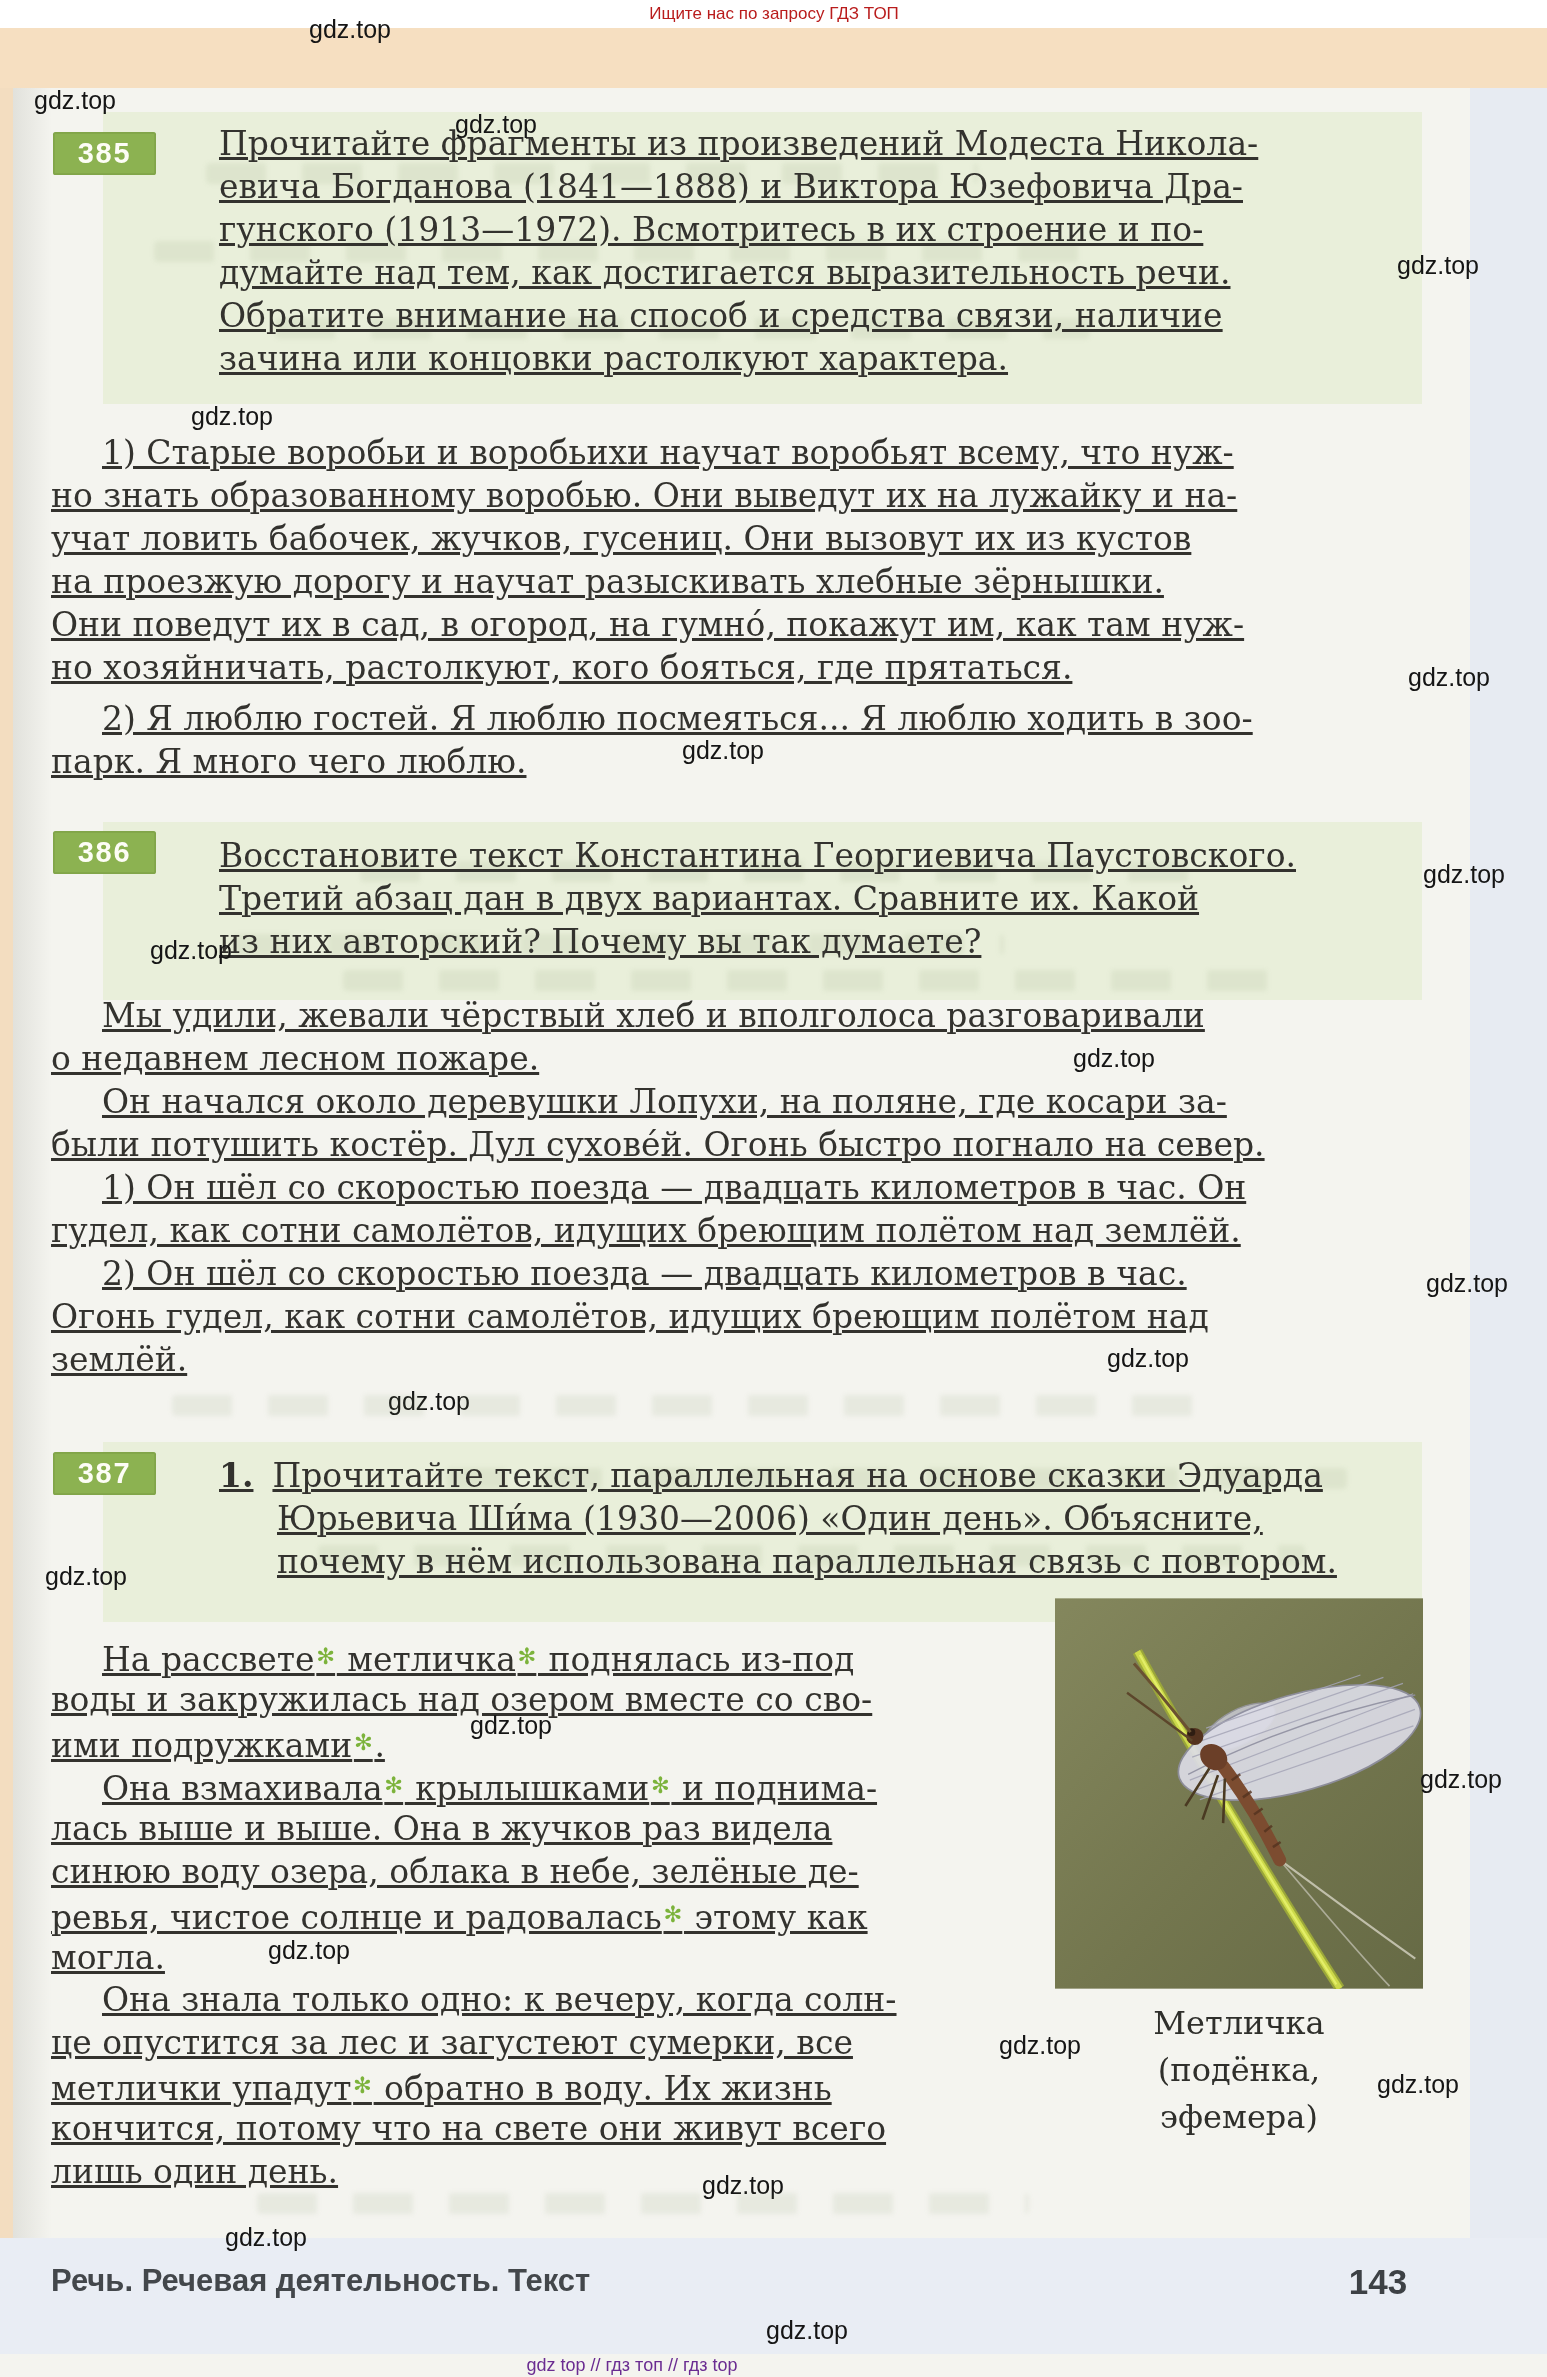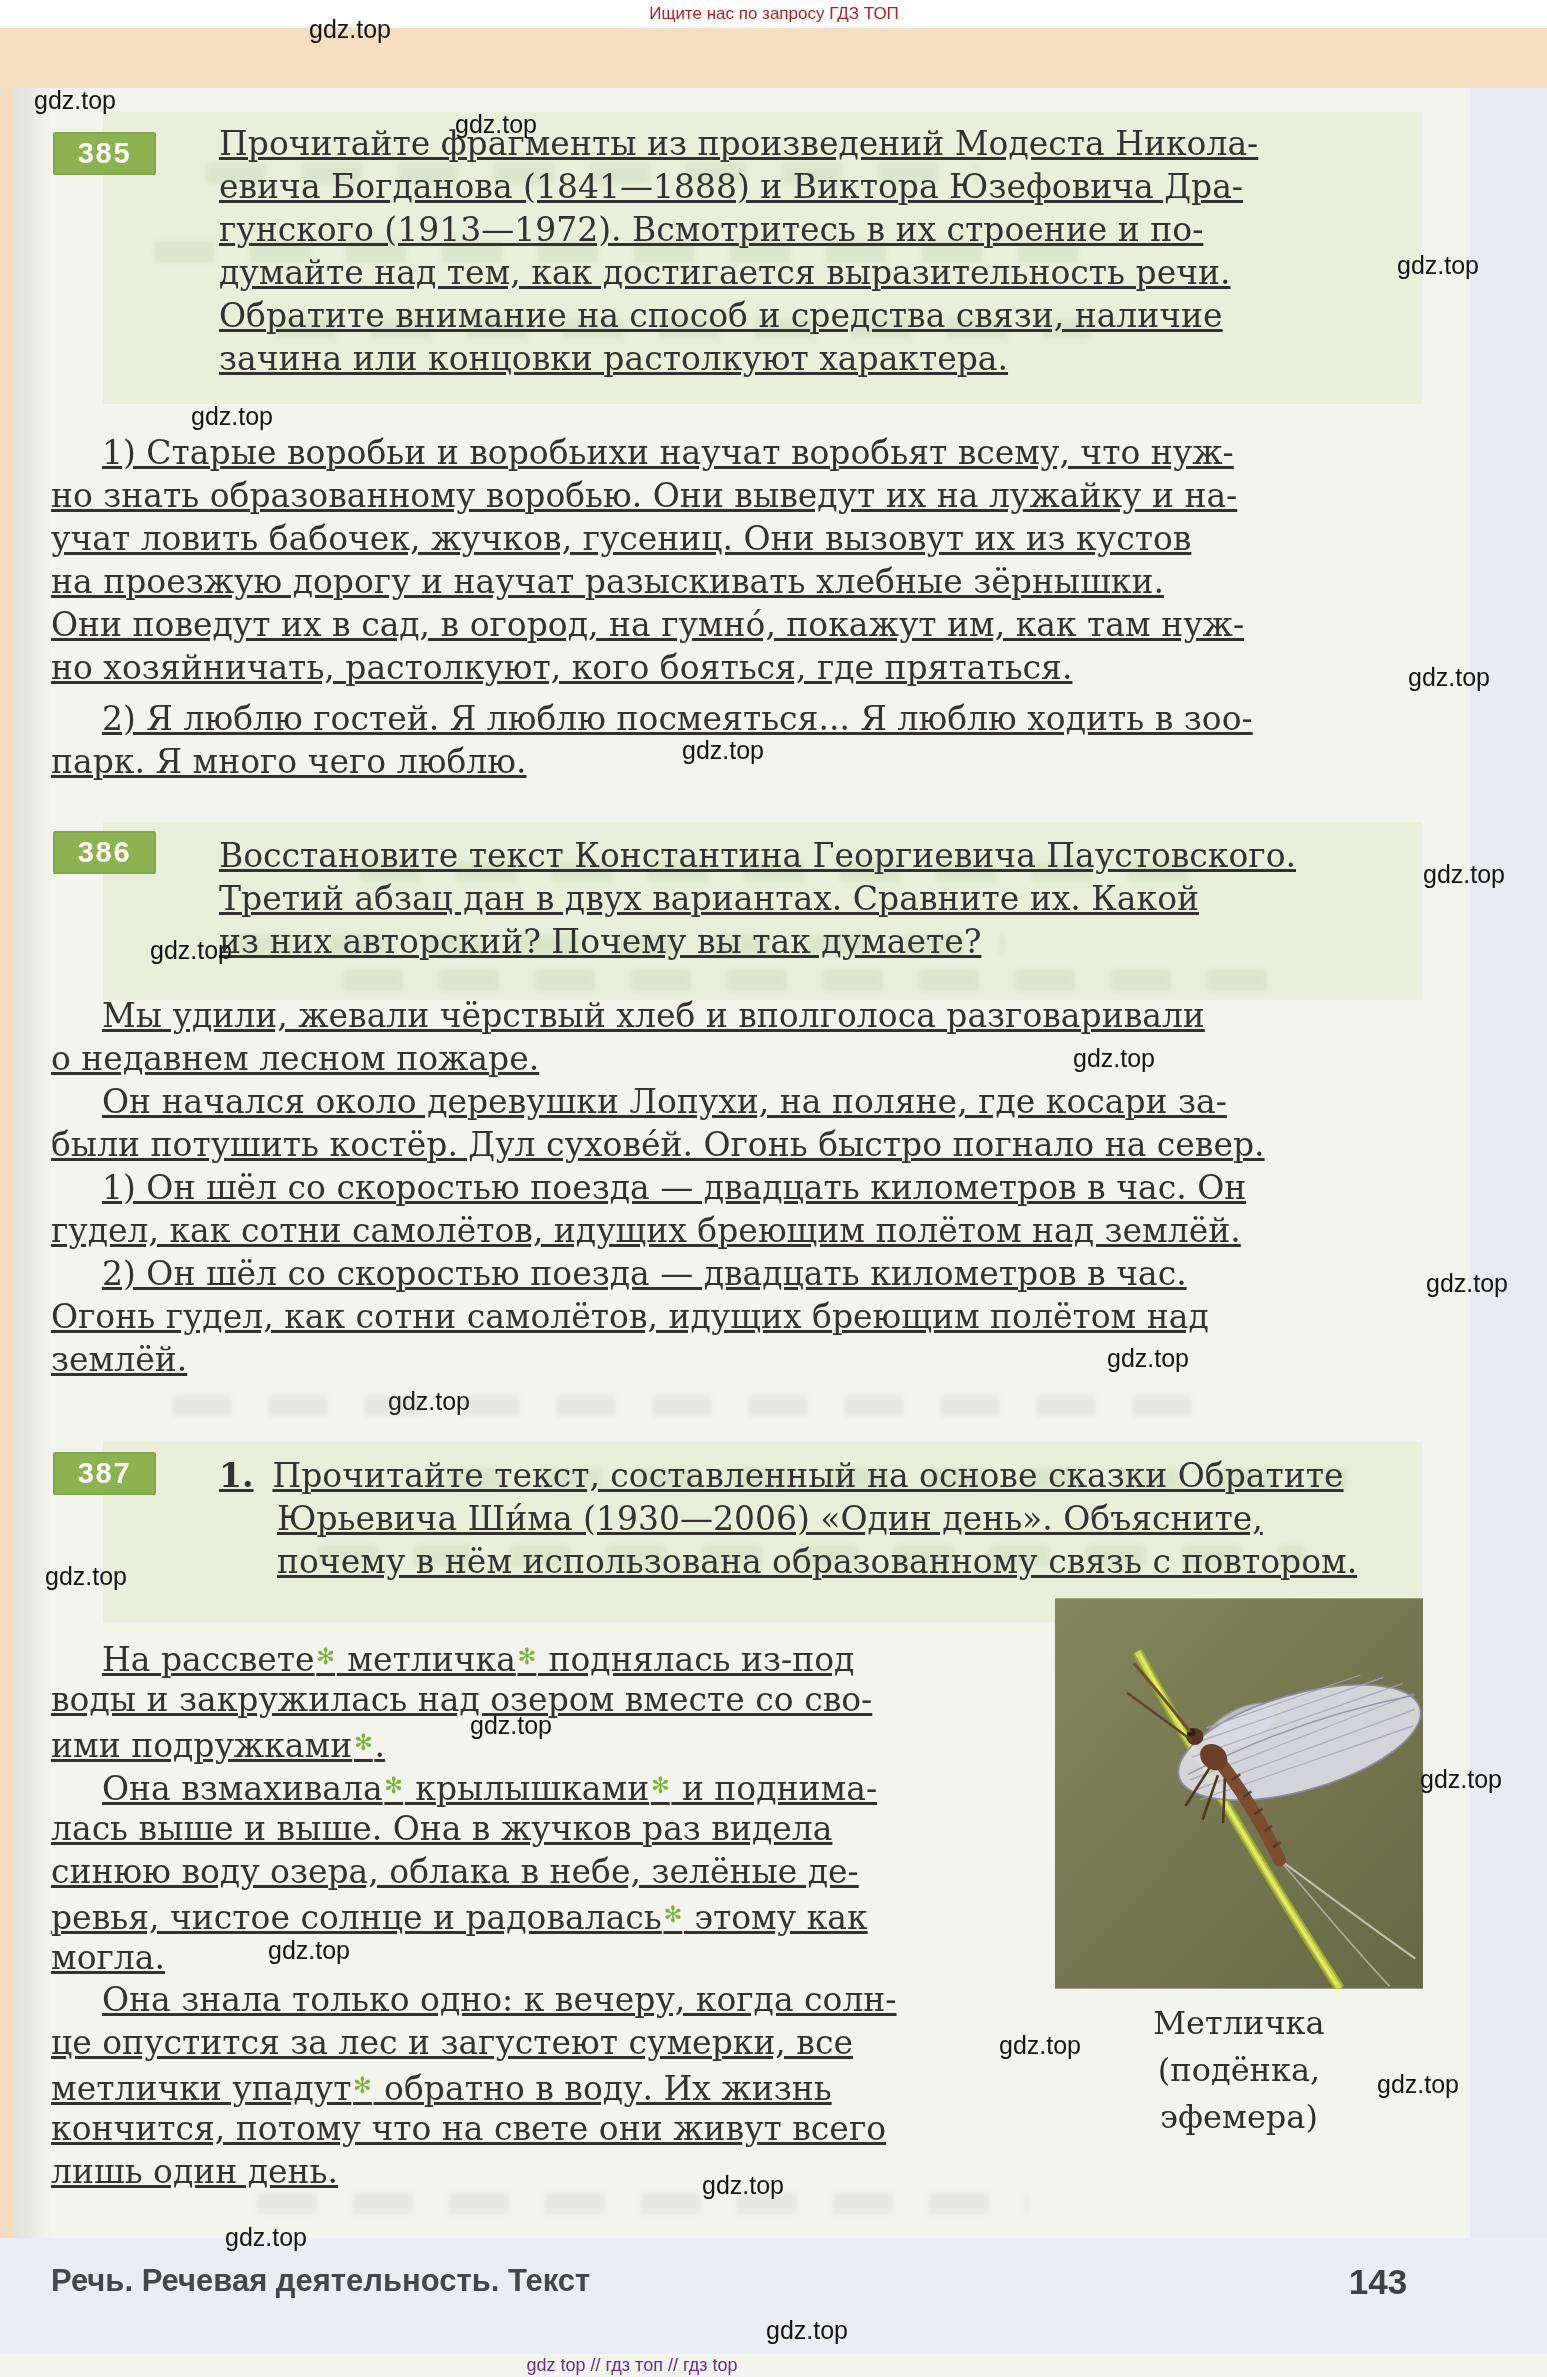--- a/index.html
+++ b/index.html
@@ -112,24 +112,24 @@
   </div>
 
   <div class="greenbox" style="left:103px;top:1442px;width:1319px;height:180px;">
     <div class="ghost" style="left:343px;top:26px;width:901px;"></div>
     <div class="ghost" style="left:215px;top:103px;width:987px;"></div>
   </div>
   <div class="badge" style="left:53px;top:1452px;">387</div>
   <div class="para instr" style="left:219px;top:1454px;">
     <span class="ln marker-row">
       <span class="marker">1.</span>
-      <span>Прочитайте текст, составленный на основе сказки Обратите</span>
+      <span>Прочитайте текст, параллельная на основе сказки Эдуарда</span>
     </span>
     <span class="ln" style="padding-left:58px;">Юрьевича Ши́ма (1930—2006) «Один день». Объясните,</span>
-    <span class="ln" style="padding-left:58px;">почему в нём использована образованному связь с повтором.</span>
+    <span class="ln" style="padding-left:58px;">почему в нём использована параллельная связь с повтором.</span>
   </div>
 
   <div class="para" style="left:51px;top:1635px;">
     <span class="ln ind stars">На рассвете<span class="ast">✻</span> метличка<span class="ast">✻</span> поднялась из-под</span>
     <span class="ln stars">воды и закружилась над озером вместе со сво-</span>
     <span class="ln stars">ими подружками<span class="ast">✻</span>.</span>
   </div>
   <div class="para" style="left:51px;top:1764px;">
     <span class="ln ind stars">Она взмахивала<span class="ast">✻</span> крылышками<span class="ast">✻</span> и поднима-</span>
     <span class="ln stars">лась выше и выше. Она в жучков раз видела</span>

